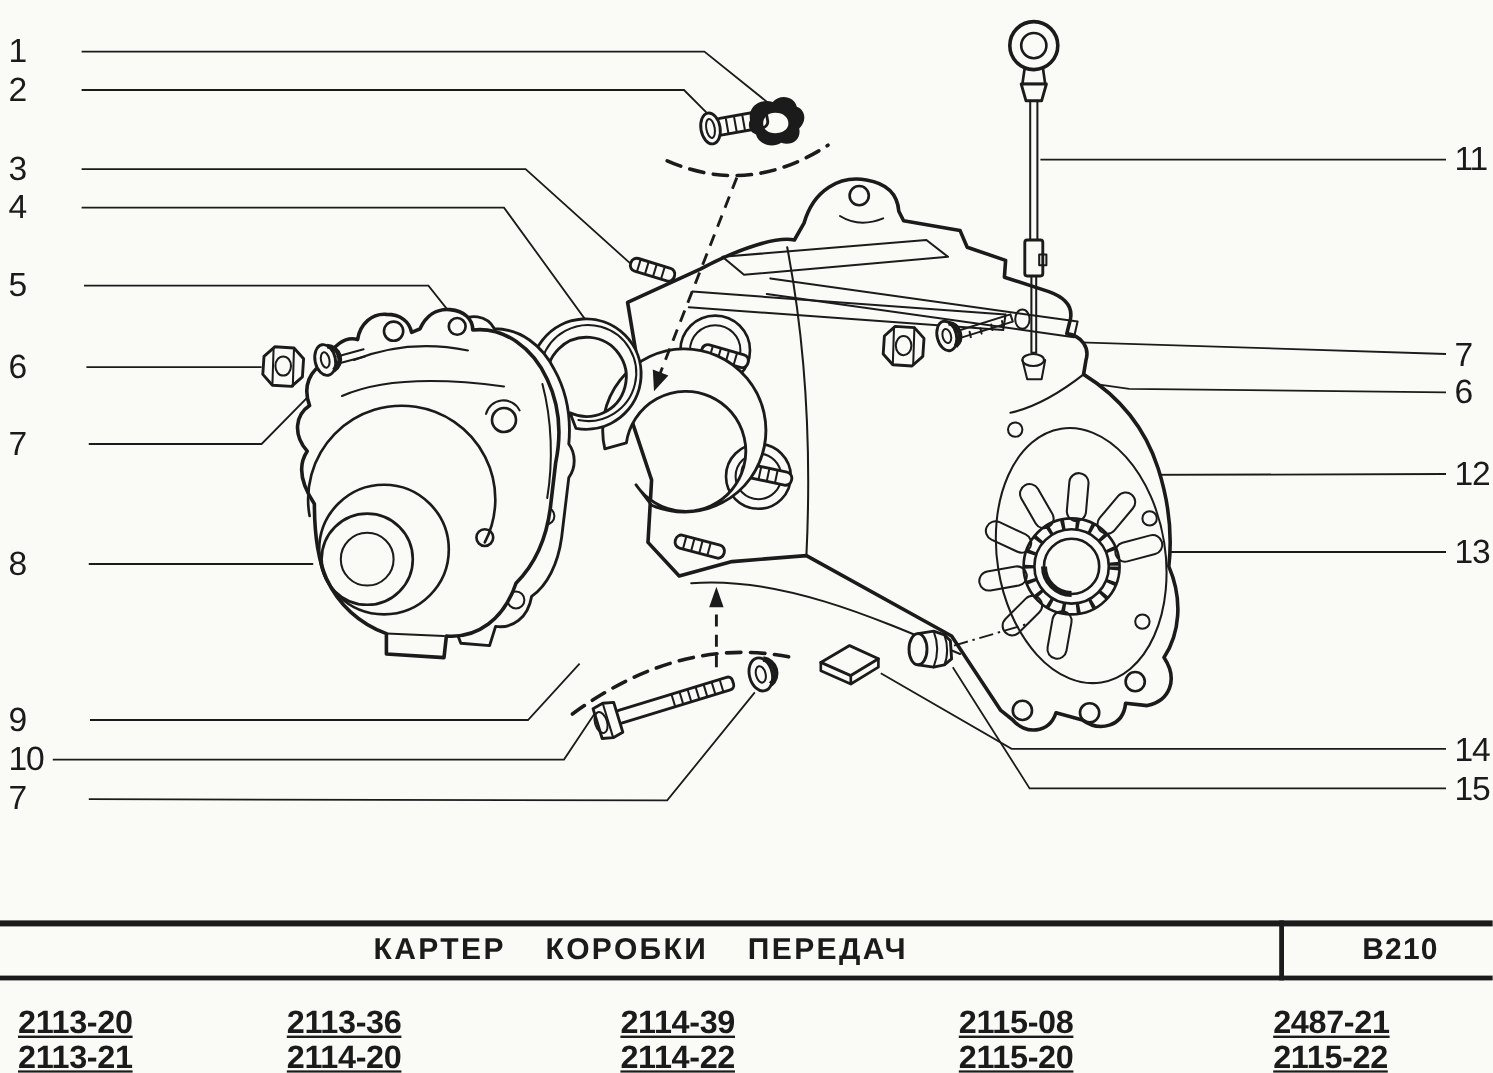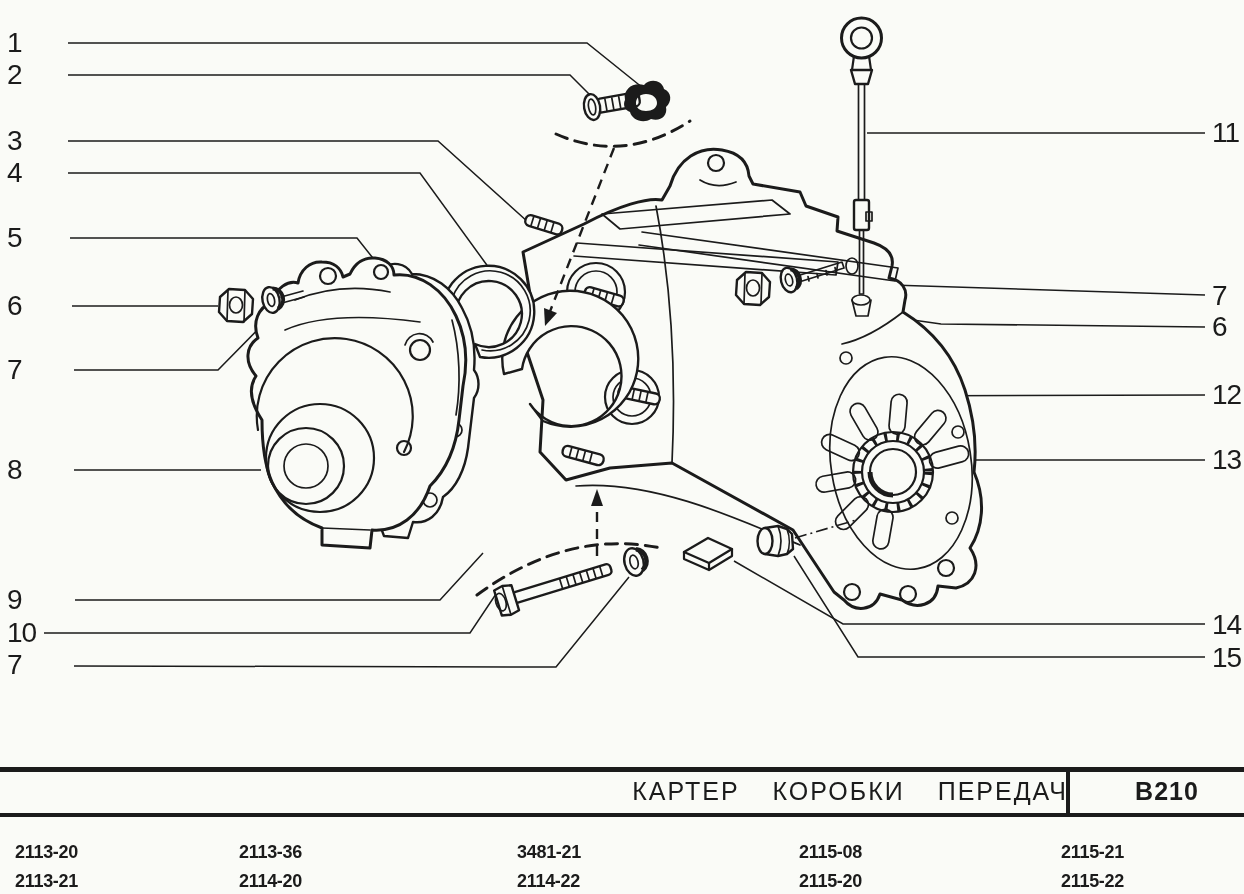--- a/index.html
+++ b/index.html
@@ -24,29 +24,29 @@
   .dash2{fill:none;stroke:#1b1b1b;stroke-width:2.4;stroke-dasharray:10 7;}
   .dashdot{fill:none;stroke:#1b1b1b;stroke-width:1.6;stroke-dasharray:12 4 2 4;}
   .hatchring{fill:none;stroke:#1b1b1b;stroke-width:9;stroke-dasharray:3 9;}
   
   #table-area{position:absolute;left:0;top:0;width:1244px;height:894px;}
   .rule{position:absolute;background:#1b1b1b;}
   #rule-top{left:0;top:767px;width:1244px;height:5px;}
   #rule-mid{left:0;top:813px;width:1244px;height:4px;}
   #rule-div{left:1066px;top:767px;width:4px;height:50px;}
   #band-title{
-    position:absolute;left:0;top:777px;width:1068px;text-align:right;
-    font-size:25px;font-weight:normal;letter-spacing:2px;word-spacing:24px;
+    position:absolute;left:0;top:777px;width:1068px;text-align:center;
+    font-size:25px;font-weight:bold;letter-spacing:2px;word-spacing:24px;
   }
   #band-code{
     position:absolute;left:1079px;top:777px;width:176px;text-align:center;
     font-size:25px;font-weight:bold;letter-spacing:1px;
   }
   .model-col{position:absolute;top:838px;}
-  .model-line{font-size:18px;font-weight:bold;line-height:29px;letter-spacing:-0.3px;}
+  .model-line{font-size:27px;font-weight:bold;line-height:29px;letter-spacing:-0.3px;text-decoration:underline;}
 </style>
 </head>
 <body>
 
 <div id="stage">
 
   <svg id="drawing" width="1244" height="768" viewBox="0 0 1244 768">
 
     <g id="leader-layer">
         <polyline points="68,43 587,43 643,88" class="leader"></polyline>
@@ -308,26 +308,26 @@
     <div id="model-grid">
         <div class="model-col" style="left: 15px;">
           <div class="model-line">2113-20</div>
           <div class="model-line">2113-21</div>
         </div>
         <div class="model-col" style="left: 239px;">
           <div class="model-line">2113-36</div>
           <div class="model-line">2114-20</div>
         </div>
         <div class="model-col" style="left: 517px;">
-          <div class="model-line">3481-21</div>
+          <div class="model-line">2114-39</div>
           <div class="model-line">2114-22</div>
         </div>
         <div class="model-col" style="left: 799px;">
           <div class="model-line">2115-08</div>
           <div class="model-line">2115-20</div>
         </div>
         <div class="model-col" style="left: 1061px;">
-          <div class="model-line">2115-21</div>
+          <div class="model-line">2487-21</div>
           <div class="model-line">2115-22</div>
         </div>
       </div>
   </div>
 </div>
 
 </body></html>

